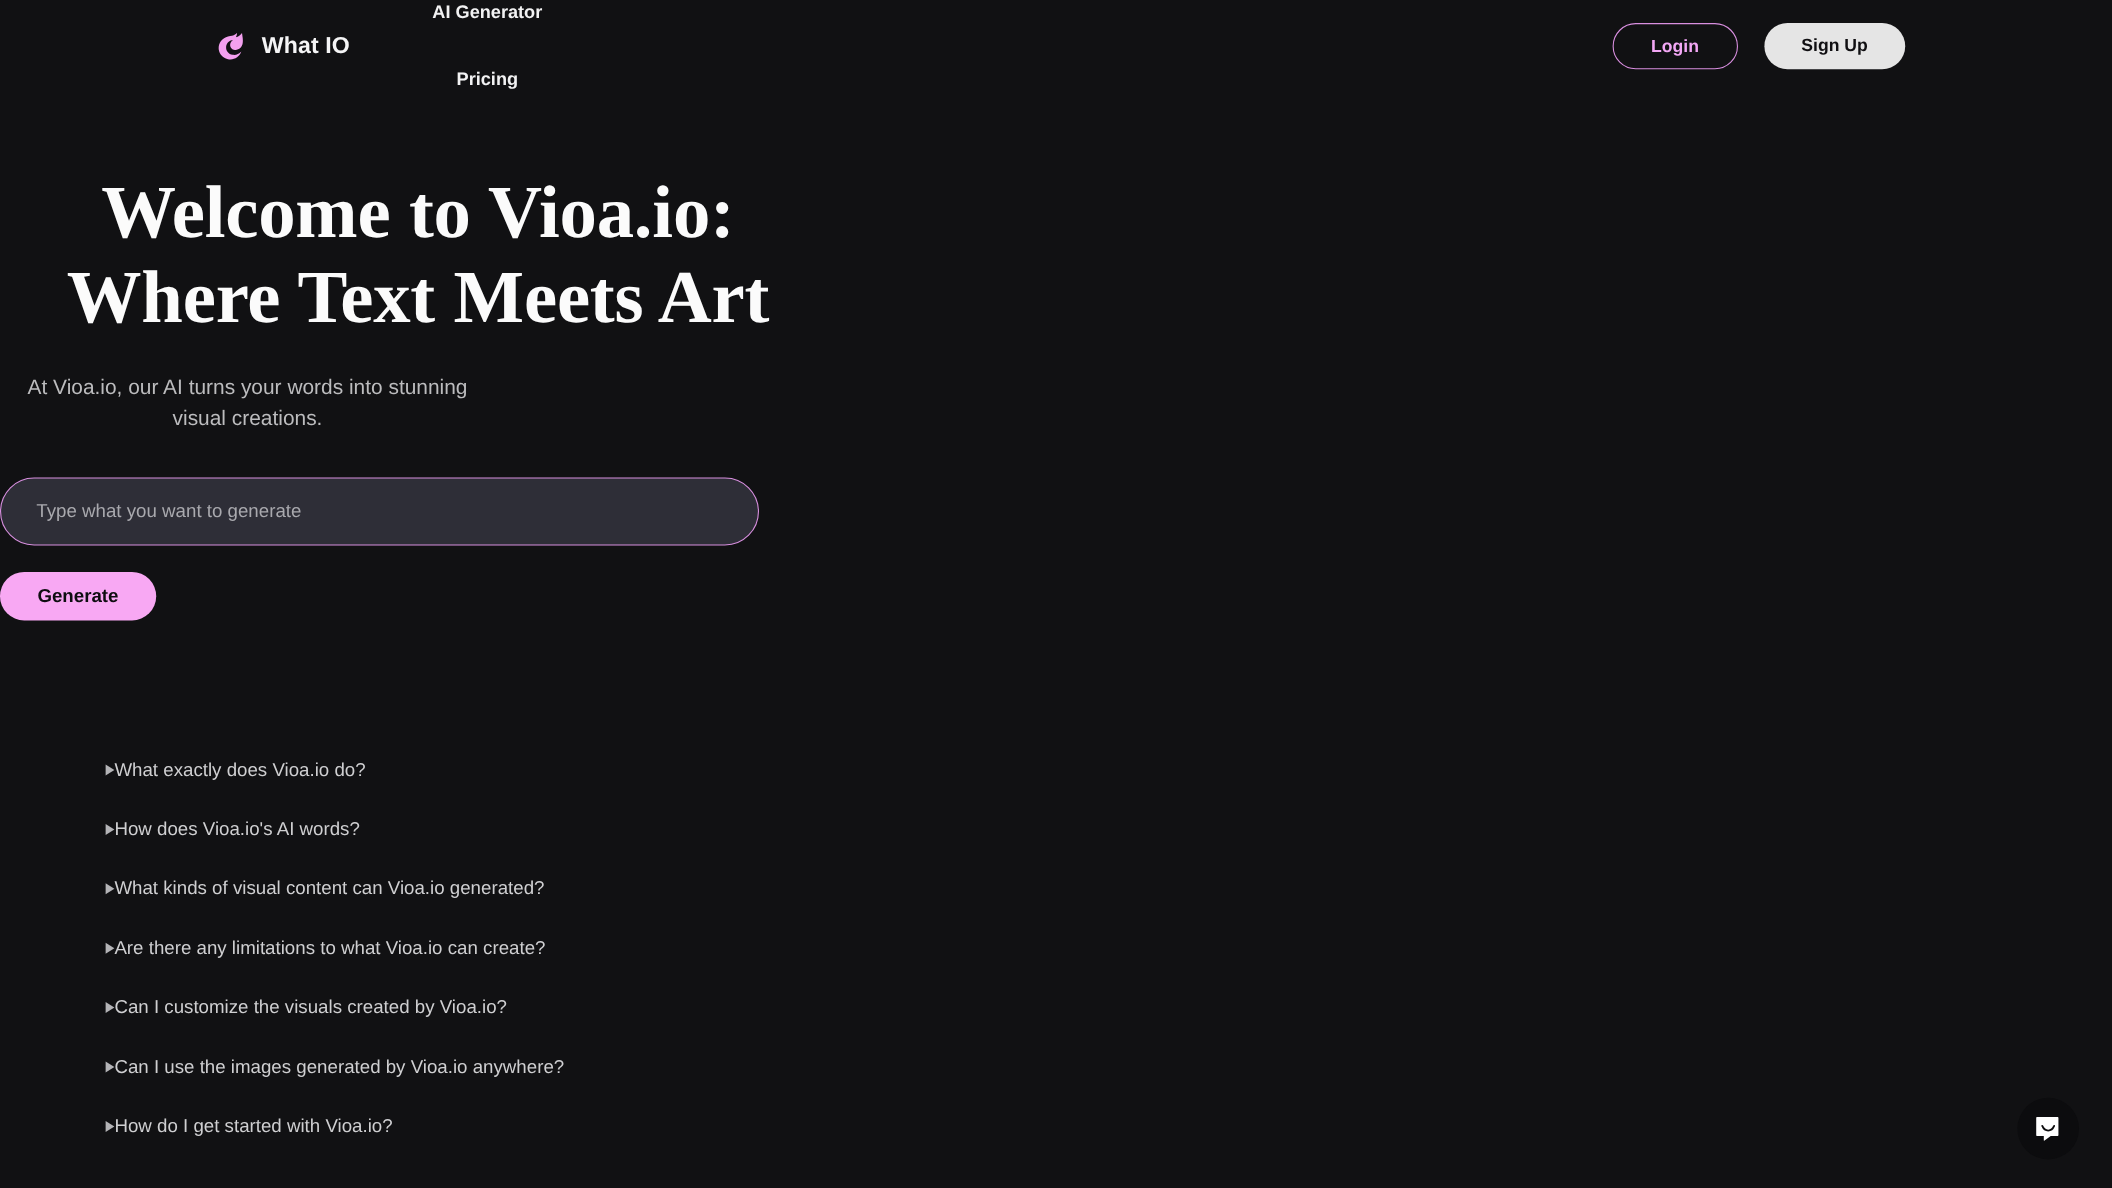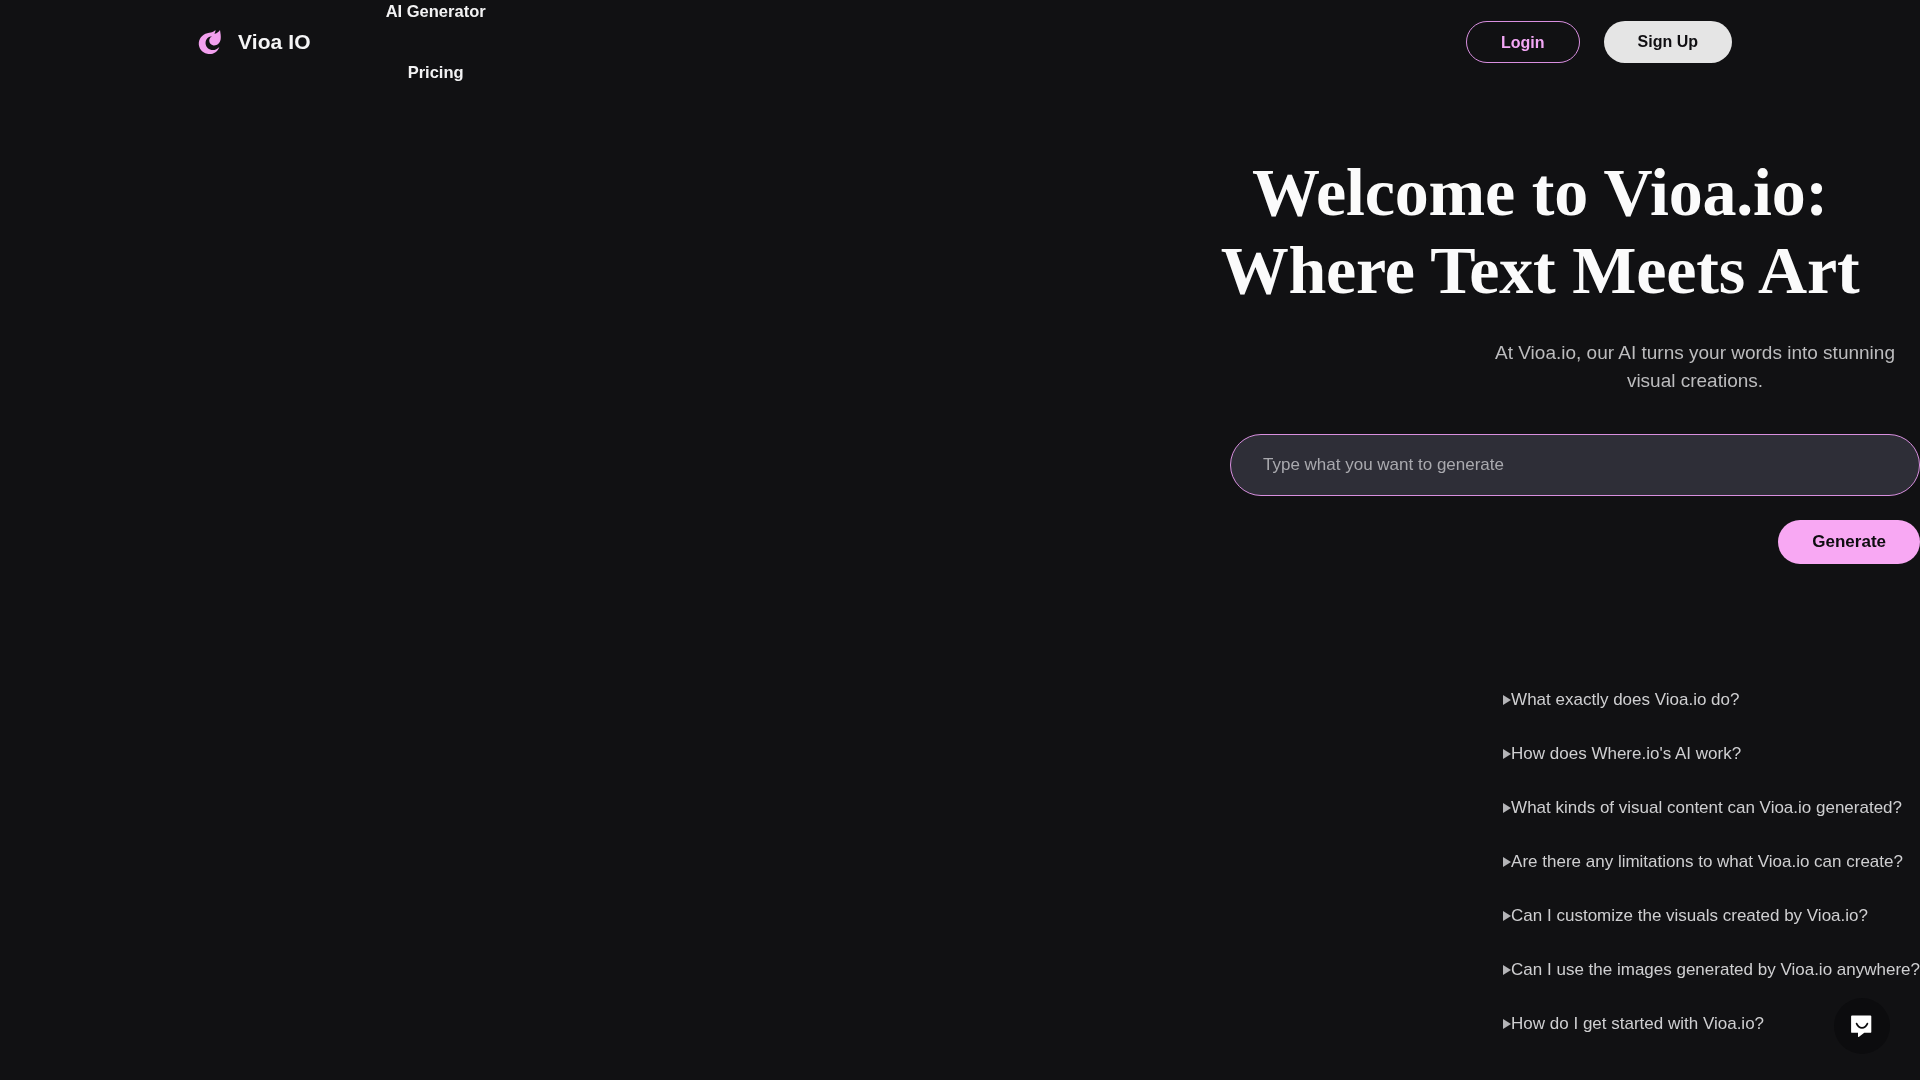--- a/index.html
+++ b/index.html
@@ -92,21 +92,21 @@
     line-height: 42px;
     cursor: pointer;
     white-space: nowrap;
   }
 
   
   #hero {
     padding-top: 70px;
     display: flex;
     flex-direction: column;
-    align-items: flex-end;
+    align-items: flex-start;
   }
   #hero-title {
     font-family: "Liberation Serif", serif;
     font-weight: 700;
     font-size: 68px;
     line-height: 1.14;
     color: #fbfbfb;
     text-align: center;
     width: 760px;
     margin: 0;
@@ -201,21 +201,21 @@
 </style>
 </head>
 <body>
 
 <header id="header">
 
   <div id="brand">
     <svg id="brand-mark" viewBox="0 0 32 32">
       <path d="M25.6 3.1c-1.6 2.3-3.5 3.6-6.0 4.2 0.9-1.6 1.2-2.8 1.1-4.2-2.0 1.9-4.0 2.7-6.6 3.0C8.4 6.8 3.6 11.0 3.0 16.5c-0.6 5.7 3.3 10.9 9.0 12.1 5.6 1.2 11.2-2.0 12.9-7.4-2.4 2.6-5.2 3.7-8.4 3.2-3.9-0.6-6.6-4.0-6.3-7.9 0.3-3.7 3.3-6.5 7.0-6.6-1.9 1.0-3.0 2.5-3.1 4.6-0.1 2.7 1.9 4.9 4.6 5.1 3.9 0.3 7.0-2.6 7.6-6.6 0.5-3.3-0.2-6.4-0.7-9.9z" fill="#f3a0ef"></path>
     </svg>
-    <span id="brand-name">Vioa IO</span>
+    <span id="brand-name">What IO</span>
   </div>
 
   <nav id="nav-links">
     <a class="nav-link">AI Generator</a>
     <a class="nav-link">Pricing</a>
   </nav>
 
   <div id="auth-actions">
     <button id="login-button">Login</button>
     <button id="signup-button">Sign Up</button>
@@ -239,21 +239,21 @@
     <details class="faq-item">
       <summary class="faq-summary">
         <span class="faq-marker"></span>
         <span>What exactly does Vioa.io do?</span>
       </summary>
     </details>
 
     <details class="faq-item">
       <summary class="faq-summary">
         <span class="faq-marker"></span>
-        <span>How does Where.io's AI work?</span>
+        <span>How does Vioa.io's AI words?</span>
       </summary>
     </details>
 
     <details class="faq-item">
       <summary class="faq-summary">
         <span class="faq-marker"></span>
         <span>What kinds of visual content can Vioa.io generated?</span>
       </summary>
     </details>
 

